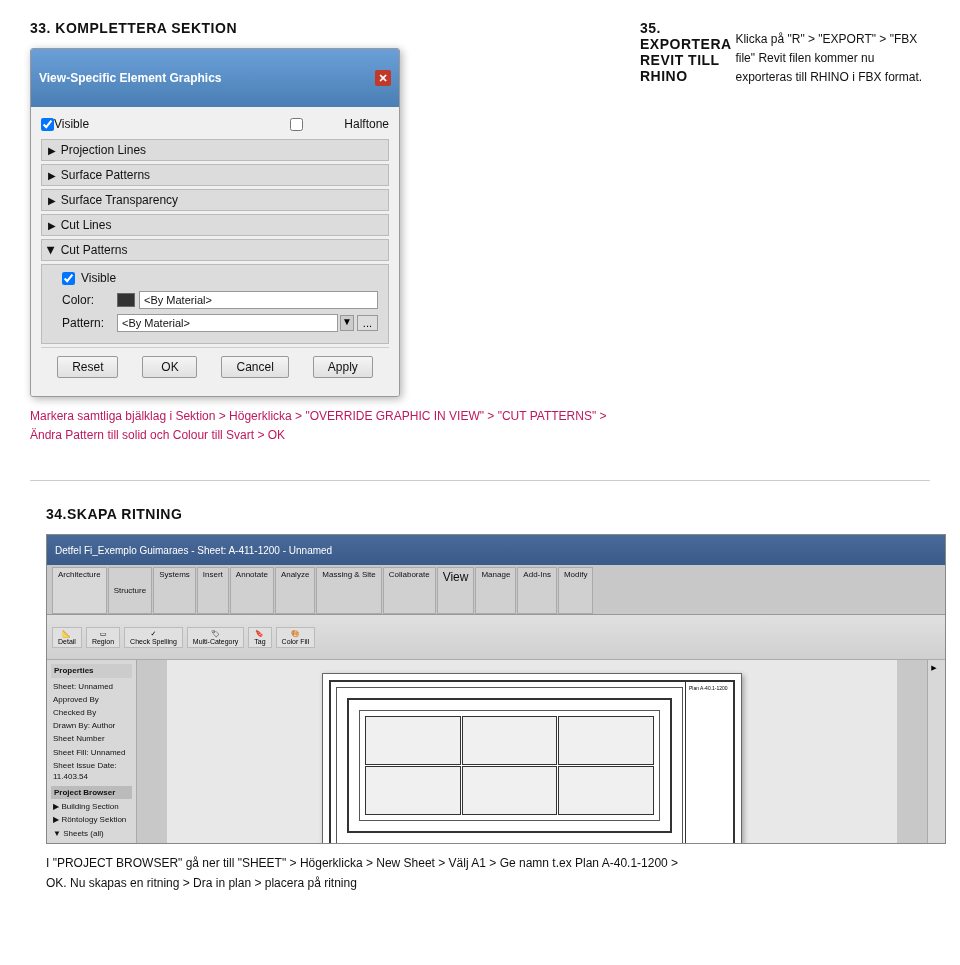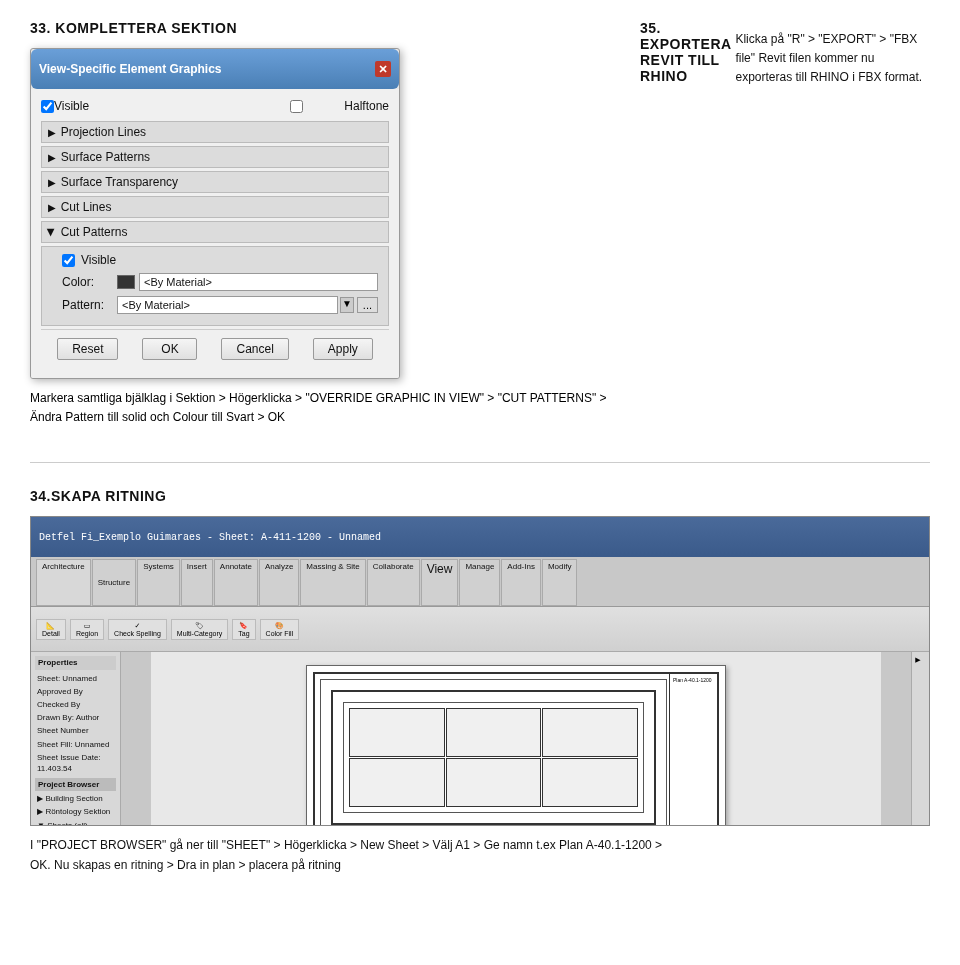--- a/index.html
+++ b/index.html
@@ -57,25 +57,24 @@
       width: 370px;
       box-shadow: 2px 2px 8px rgba(0,0,0,0.3);
       overflow: hidden;
     }
 
     .dialog-titlebar {
       background: linear-gradient(to bottom, #6a9fd8, #4a7fb5);
       color: white;
       font-size: 12px;
       font-weight: bold;
-      padding: 12px 8px;
+      padding: 21px 8px;
       display: flex;
       align-items: center;
       justify-content: space-between;
-      border-radius: 6px;
     }
 
     .dialog-titlebar-title {
       font-size: 12px;
     }
 
     .dialog-close-btn {
       background: #c0392b;
       border: none;
       color: white;
@@ -206,38 +205,39 @@
       padding: 3px 14px;
       cursor: pointer;
       border-radius: 2px;
       min-width: 55px;
       color: #111;
     }
 
     
     .description-text {
       font-size: 12px;
-      color: #000000;
+      color: #be185d;
       line-height: 1.6;
       margin-top: 10px;
       max-width: 580px;
     }
 
     
     .right-description {
       font-size: 12px;
       color: #111;
       line-height: 1.6;
       margin-top: 10px;
     }
 
     
     .bottom-row {
       width: 100%;
       margin-top: 10px;
+      margin-left: 16px;
     }
 
     .section-heading-34 {
       font-size: 14px;
       font-weight: bold;
       letter-spacing: 0.5px;
       margin-bottom: 12px;
       color: #111;
     }
 
@@ -246,25 +246,24 @@
       width: 100%;
       background: #c8c8c8;
       border: 1px solid #888;
       height: 310px;
       overflow: hidden;
       position: relative;
     }
 
     .revit-titlebar {
       background: linear-gradient(to bottom, #4a6a9a, #3a5a8a);
-      height: 40px;
+      height: 30px;
       display: flex;
       align-items: center;
       padding: 0 8px;
-      font-family: Liberation Mono, monospace;
     }
 
     .revit-title-text {
       color: white;
       font-size: 10px;
     }
 
     .revit-toolbar {
       background: linear-gradient(to bottom, #e0e0e0, #d0d0d0);
       height: 60px;

